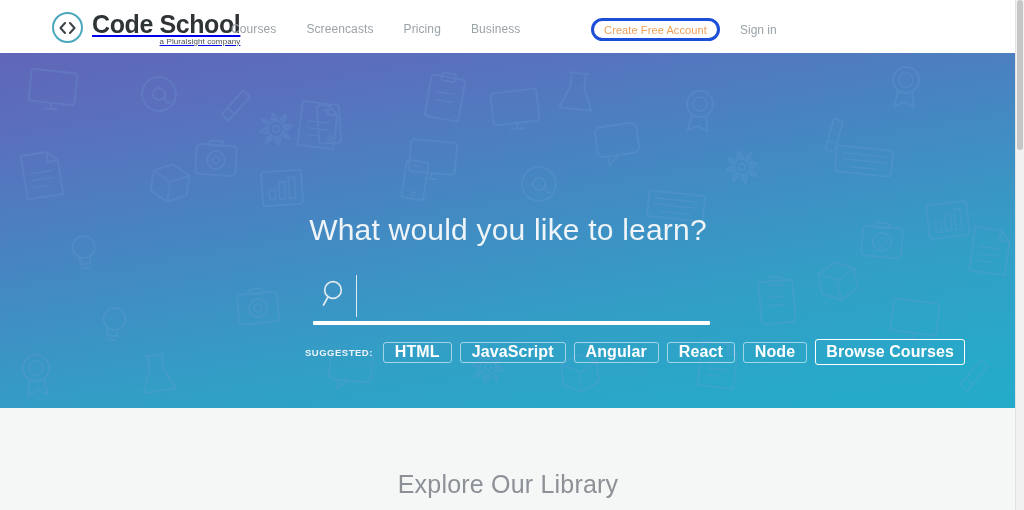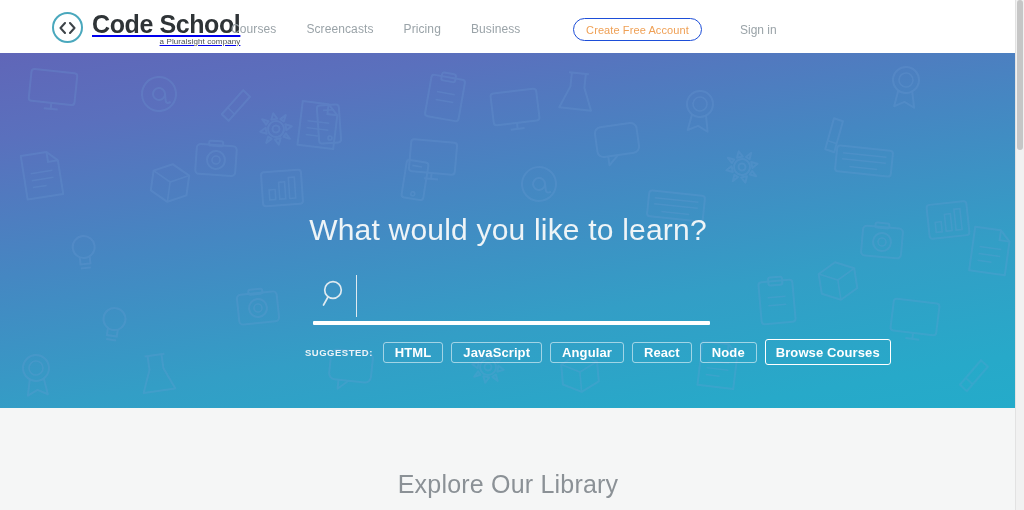--- a/index.html
+++ b/index.html
@@ -74,25 +74,25 @@
   }
   .nav a {
     font-size: 12px;
     color: #9aa3a8;
     text-decoration: none;
     letter-spacing: 0.1px;
   }
 
   .cta-btn {
     position: absolute;
-    left: 573px;
+    left: 591px;
     top: 18px;
     width: 129px;
     height: 23px;
-    border: 1px solid #1d4ed8;
+    border: 3px solid #1d4ed8;
     border-radius: 12px;
     background: transparent;
     color: #efa055;
     font-size: 11px;
     font-family: "Liberation Sans", sans-serif;
     cursor: pointer;
     letter-spacing: 0.1px;
   }
 
   .signin {
@@ -212,21 +212,21 @@
     letter-spacing: 0.5px;
     margin-right: 2px;
   }
   .tag {
     height: 21px;
     padding: 0 11px;
     border: 1px solid rgba(255,255,255,0.55);
     border-radius: 3px;
     background: transparent;
     color: #ffffff;
-    font-size: 13px;
+    font-size: 16px;
     font-weight: bold;
     font-family: "Liberation Sans", sans-serif;
     display: flex;
     align-items: center;
     cursor: pointer;
     letter-spacing: 0.1px;
   }
   .tag.primary {
     border: 1.5px solid #ffffff;
     padding: 12px 10px;

